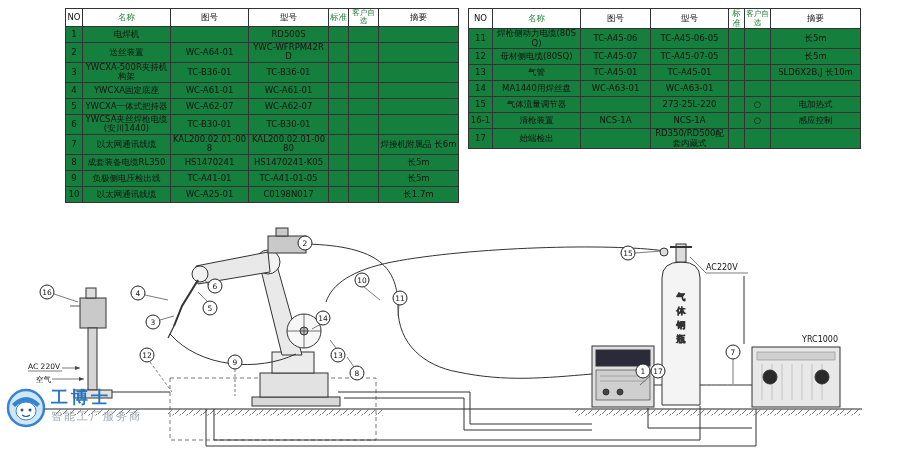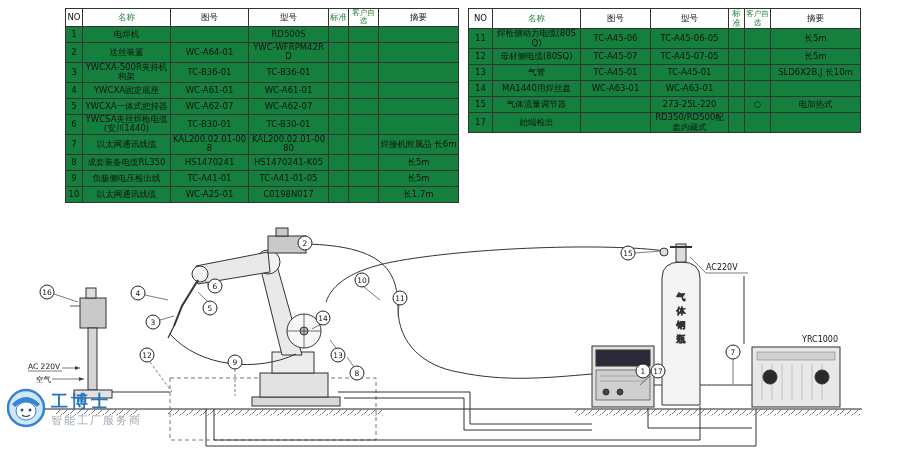--- a/index.html
+++ b/index.html
@@ -22,21 +22,21 @@
   #diagram{position:absolute;left:0;top:0;z-index:1}
   .callout-circle{fill:#fff;stroke:#222;stroke-width:1}
   .callout-num{font-size:7.5px;text-anchor:middle;fill:#111;font-family:"DejaVu Sans",sans-serif}
   .dlabel{font-size:8px;fill:#111;font-family:"DejaVu Sans",sans-serif}
   .dlabel-sm{font-size:7.5px;fill:#111;font-family:"DejaVu Sans",sans-serif}
   .gas-label tspan{font-size:9px;fill:#111}
   .leader{stroke:#444;stroke-width:0.7}
   .cable{fill:none;stroke:#333;stroke-width:1}
 
   .watermark{position:absolute;left:6px;top:388px;width:150px;z-index:4;opacity:.95}
-  .wm-row{display:flex;align-items:flex-end;gap:5px}
+  .wm-row{display:flex;align-items:flex-start;gap:5px}
   .wm-brand{color:#1c6fbe;font-size:17px;font-weight:bold;letter-spacing:3px;line-height:1.1}
   .wm-tagline{color:#9aa6b0;font-size:11px;letter-spacing:2px;margin-top:2px}
   .wm-url{color:#1c6fbe;font-size:10.5px;margin-top:2px}
 </style>
 </head>
 <body>
 
 <table class="parts-table" id="left-table">
   <colgroup>
     <col style="width:17px">
@@ -211,20 +211,29 @@
         <td></td>
       </tr>
       <tr>
         <td>15</td>
         <td>气体流量调节器</td>
         <td></td>
         <td>273-25L-220</td>
         <td></td>
         <td>○</td>
         <td>电加热式</td>
+      </tr>
+      <tr>
+        <td>16-1</td>
+        <td>清枪装置</td>
+        <td>NCS-1A</td>
+        <td>NCS-1A</td>
+        <td></td>
+        <td>○</td>
+        <td>感应控制</td>
       </tr>
       <tr>
         <td>17</td>
         <td>始端检出</td>
         <td></td>
         <td>RD350/RD500配套内藏式</td>
         <td></td>
         <td></td>
         <td></td>
       </tr>

